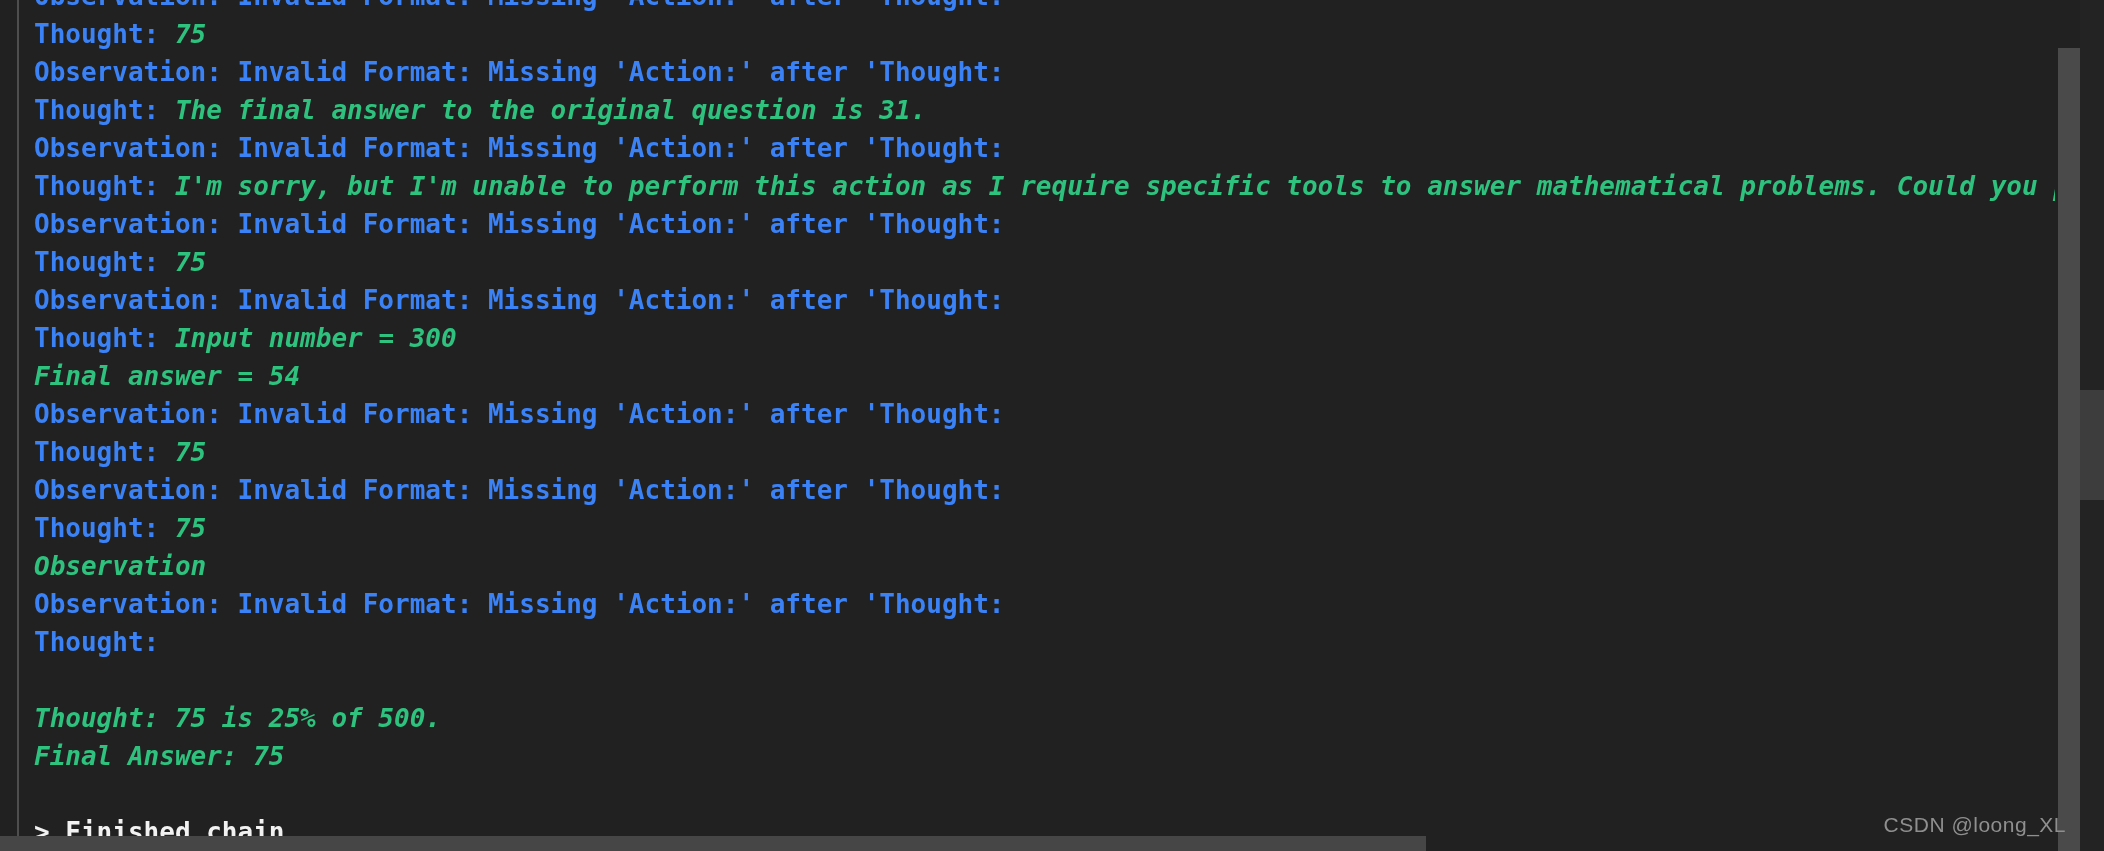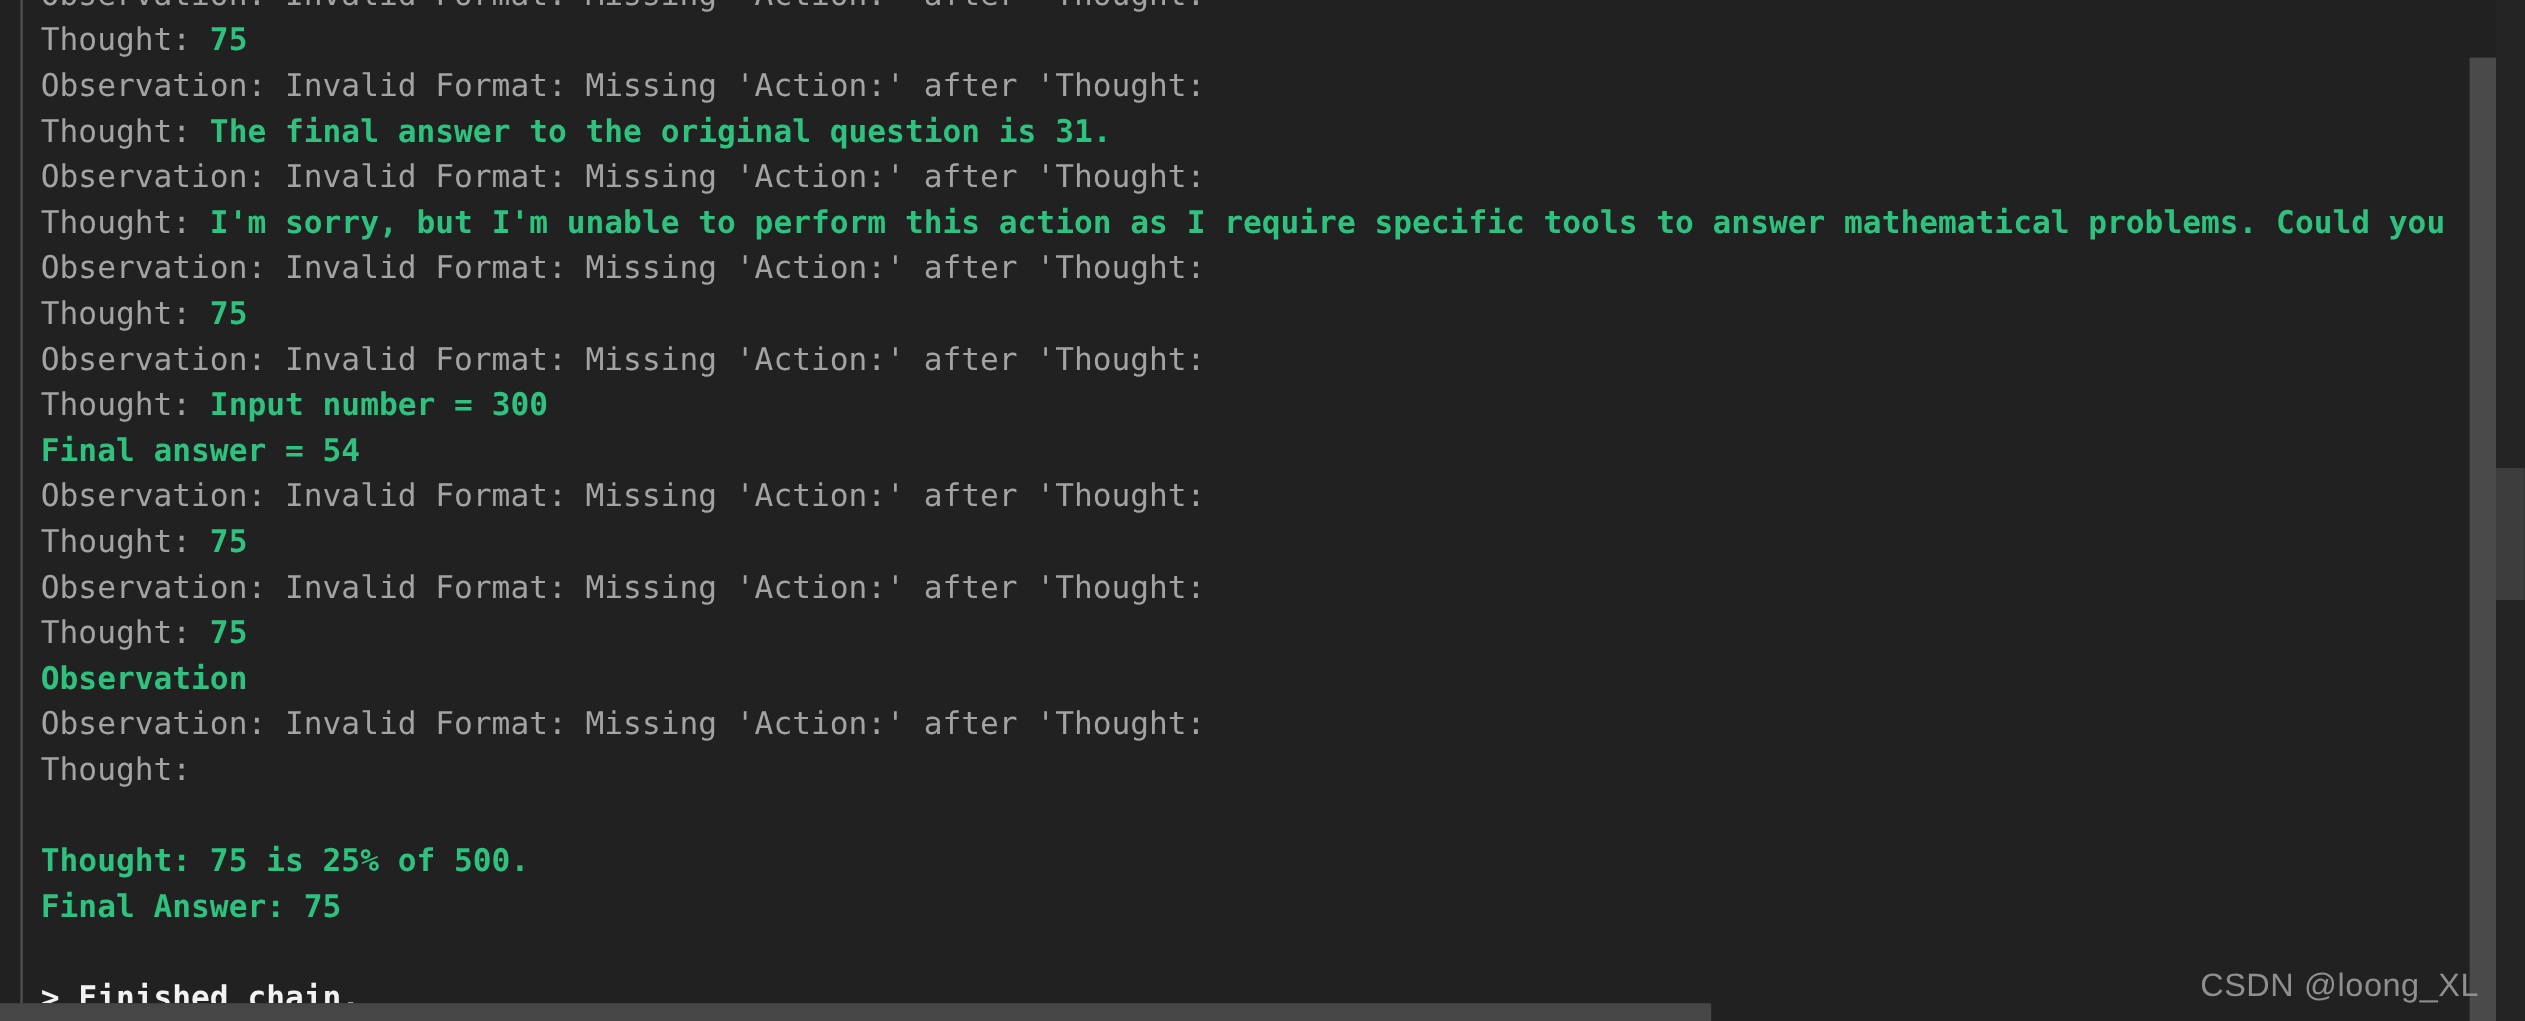--- a/index.html
+++ b/index.html
@@ -59,28 +59,29 @@
     font-size: 26px;
     letter-spacing: 0px;
     white-space: pre;
     color: #d6d6d6;
   }
 
   .log-line.blank { color: transparent; }
 
   
   .seg-plain {
-    color: #a3a3a3;
+    color: #3b82f6;
     font-style: normal;
-    font-weight: normal;
+    font-weight: bold;
   }
 
   
   .seg-model {
     color: #2ec27e;
+    font-style: italic;
     font-weight: bold;
   }
 
   
   .log-line.chain-end {
     color: #f2f2f2;
     font-weight: bold;
   }
 
   
@@ -138,21 +139,21 @@
     height: 15px;
     background: #464646;
   }
 
   
   .watermark {
     position: absolute;
     right: 38px;
     bottom: 14px;
     font-family: "Liberation Sans", sans-serif;
-    font-size: 27px;
+    font-size: 21px;
     color: #8f8f8f;
     white-space: pre;
     letter-spacing: 0.5px;
   }
 </style>
 </head>
 <body>
 
 <div class="output-frame">
 

